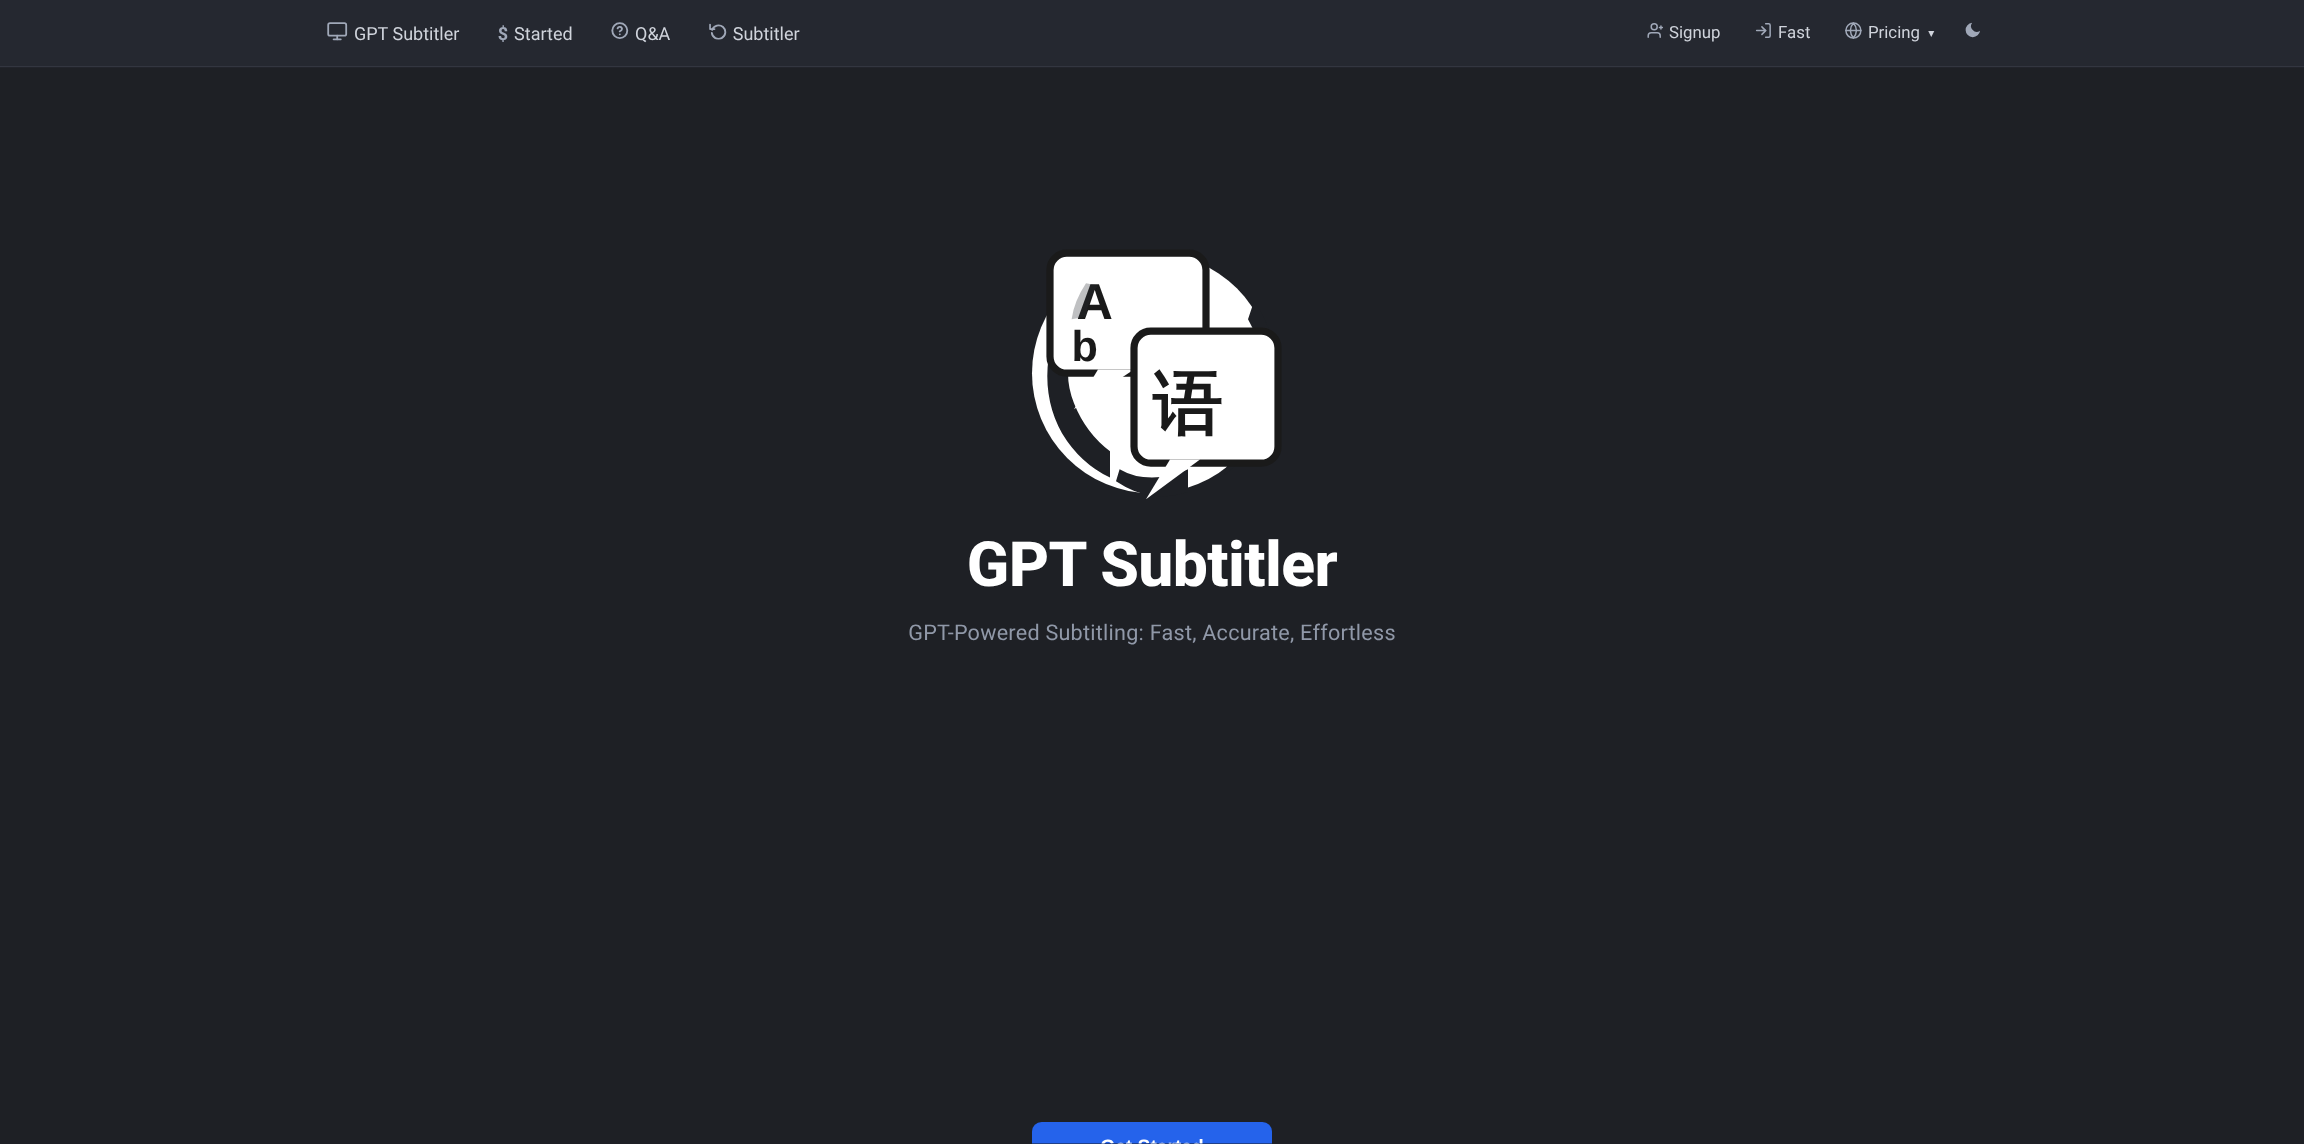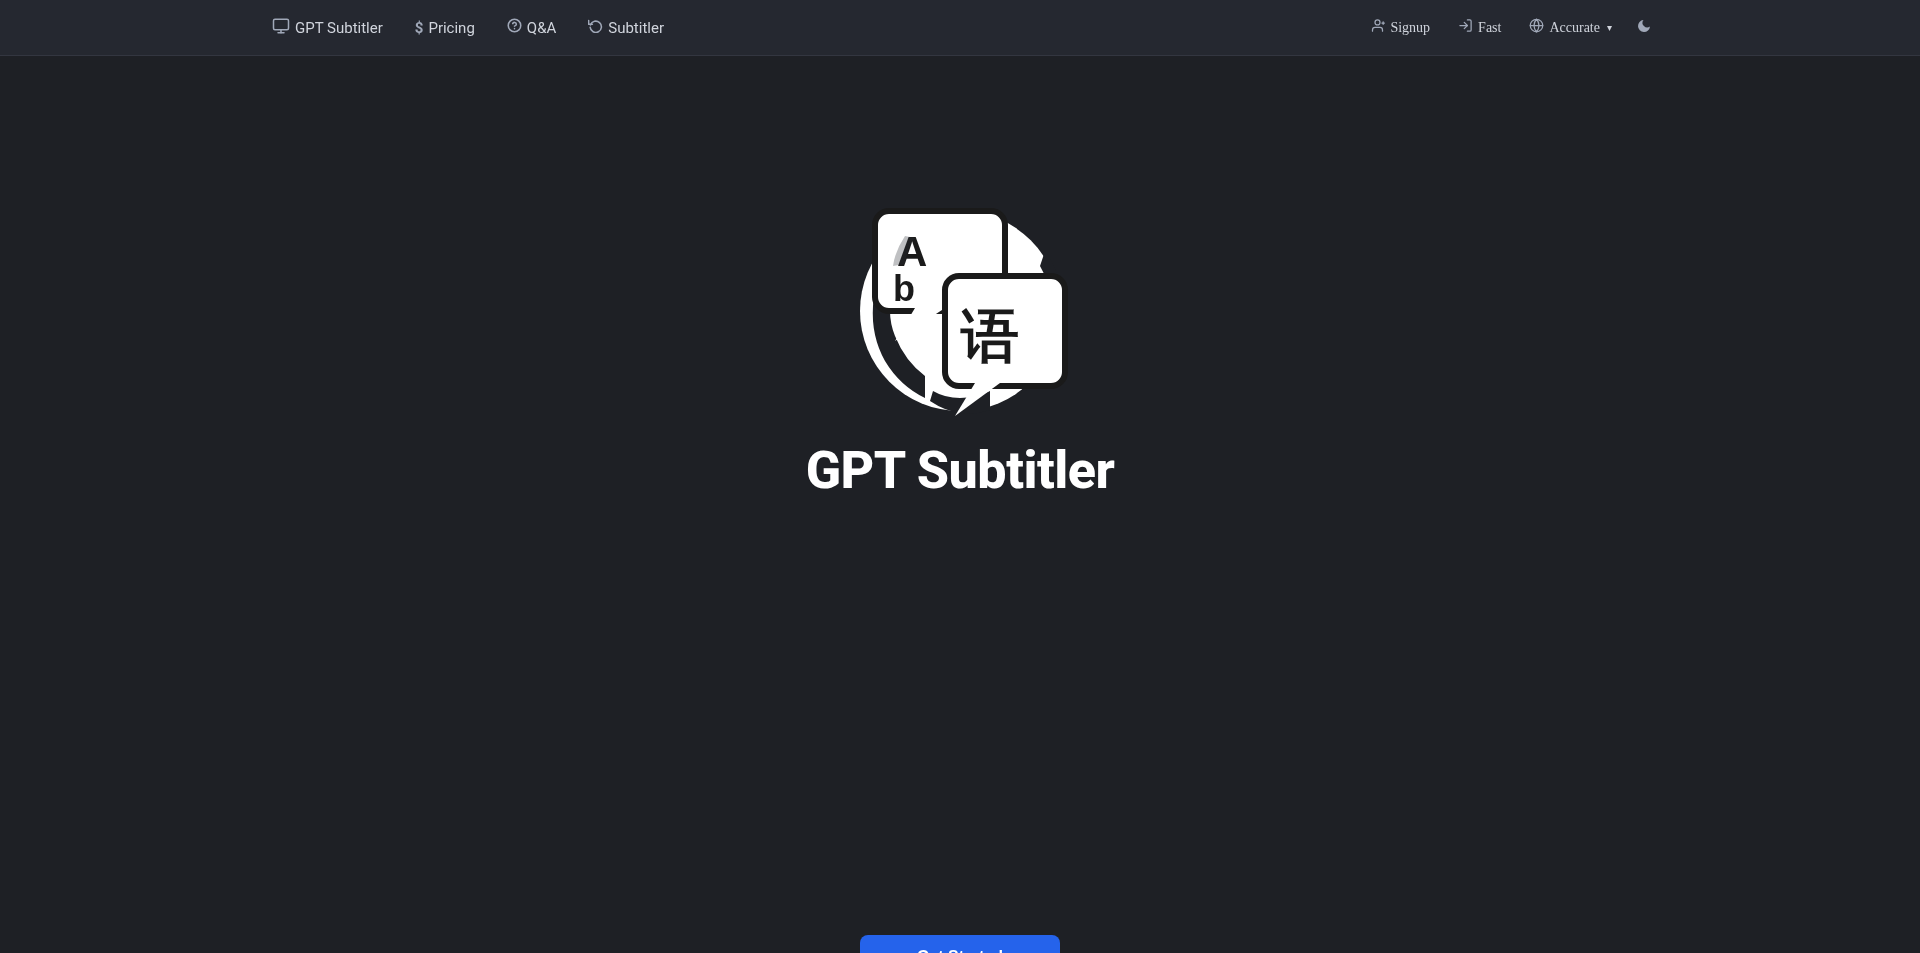--- a/index.html
+++ b/index.html
@@ -48,21 +48,20 @@
     }
 
     .nav-right {
       display: flex;
       align-items: center;
       gap: 4px;
     }
 
     .nav-right .nav-item {
       font-size: 14px;
-      font-family: Liberation Serif, serif;
     }
 
     .dark-mode-btn {
       background: none;
       border: none;
       color: #a0a8b8;
       cursor: pointer;
       padding: 8px;
       border-radius: 6px;
       font-size: 16px;
@@ -150,21 +149,21 @@
           <rect x="2" y="3" width="20" height="14" rx="2"></rect>
           <line x1="8" y1="21" x2="16" y2="21"></line>
           <line x1="12" y1="17" x2="12" y2="21"></line>
         </svg>
       </span>
       <span>GPT Subtitler</span>
     </a>
 
     <a class="nav-item">
       <span class="icon" style="font-weight:bold;font-size:15px;color:#a0a8b8;">$</span>
-      <span>Pricing</span>
+      <span>Started</span>
     </a>
 
     <a class="nav-item">
       <span class="icon">
         <svg width="15" height="15" viewBox="0 0 24 24" fill="none" stroke="#a0a8b8" stroke-width="2.5" stroke-linecap="round" stroke-linejoin="round">
           <circle cx="12" cy="12" r="10"></circle>
           <path d="M9.09 9a3 3 0 0 1 5.83 1c0 2-3 3-3 3"></path>
           <line x1="12" y1="17" x2="12.01" y2="17"></line>
         </svg>
       </span>
@@ -208,21 +207,21 @@
     </a>
 
     <a class="nav-item">
       <span class="icon">
         <svg width="15" height="15" viewBox="0 0 24 24" fill="none" stroke="#a0a8b8" stroke-width="2" stroke-linecap="round" stroke-linejoin="round">
           <circle cx="12" cy="12" r="10"></circle>
           <line x1="2" y1="12" x2="22" y2="12"></line>
           <path d="M12 2a15.3 15.3 0 0 1 4 10 15.3 15.3 0 0 1-4 10 15.3 15.3 0 0 1-4-10 15.3 15.3 0 0 1 4-10z"></path>
         </svg>
       </span>
-      <span>Accurate</span>
+      <span>Pricing</span>
       <span class="dropdown-arrow">▾</span>
     </a>
 
     <button class="dark-mode-btn">
       <svg width="16" height="16" viewBox="0 0 24 24" fill="#a0a8b8" stroke="none">
         <path d="M21 12.79A9 9 0 1 1 11.21 3 7 7 0 0 0 21 12.79z"></path>
       </svg>
     </button>
   </div>
 </nav>
@@ -253,18 +252,19 @@
       <polygon points="130,207 110,240 155,207" fill="#ffffff"></polygon>
 
       <text x="116" y="180" font-size="58" font-weight="900" fill="#1a1a1a" font-family="serif">语</text>
 
       <path d="M60 60 Q50 75 48 90 L60 88 Q62 72 70 62 Z" fill="#2a2d35" opacity="0.3"></path>
     </svg>
   </div>
 
   <h1 class="app-title">GPT Subtitler</h1>
 
+  <p class="app-subtitle">GPT-Powered Subtitling: Fast, Accurate, Effortless</p>
 
 </main>
 
 <div class="cta-button-wrapper">
   <button class="cta-button">Get Started</button>
 </div>
 
 </body></html>

